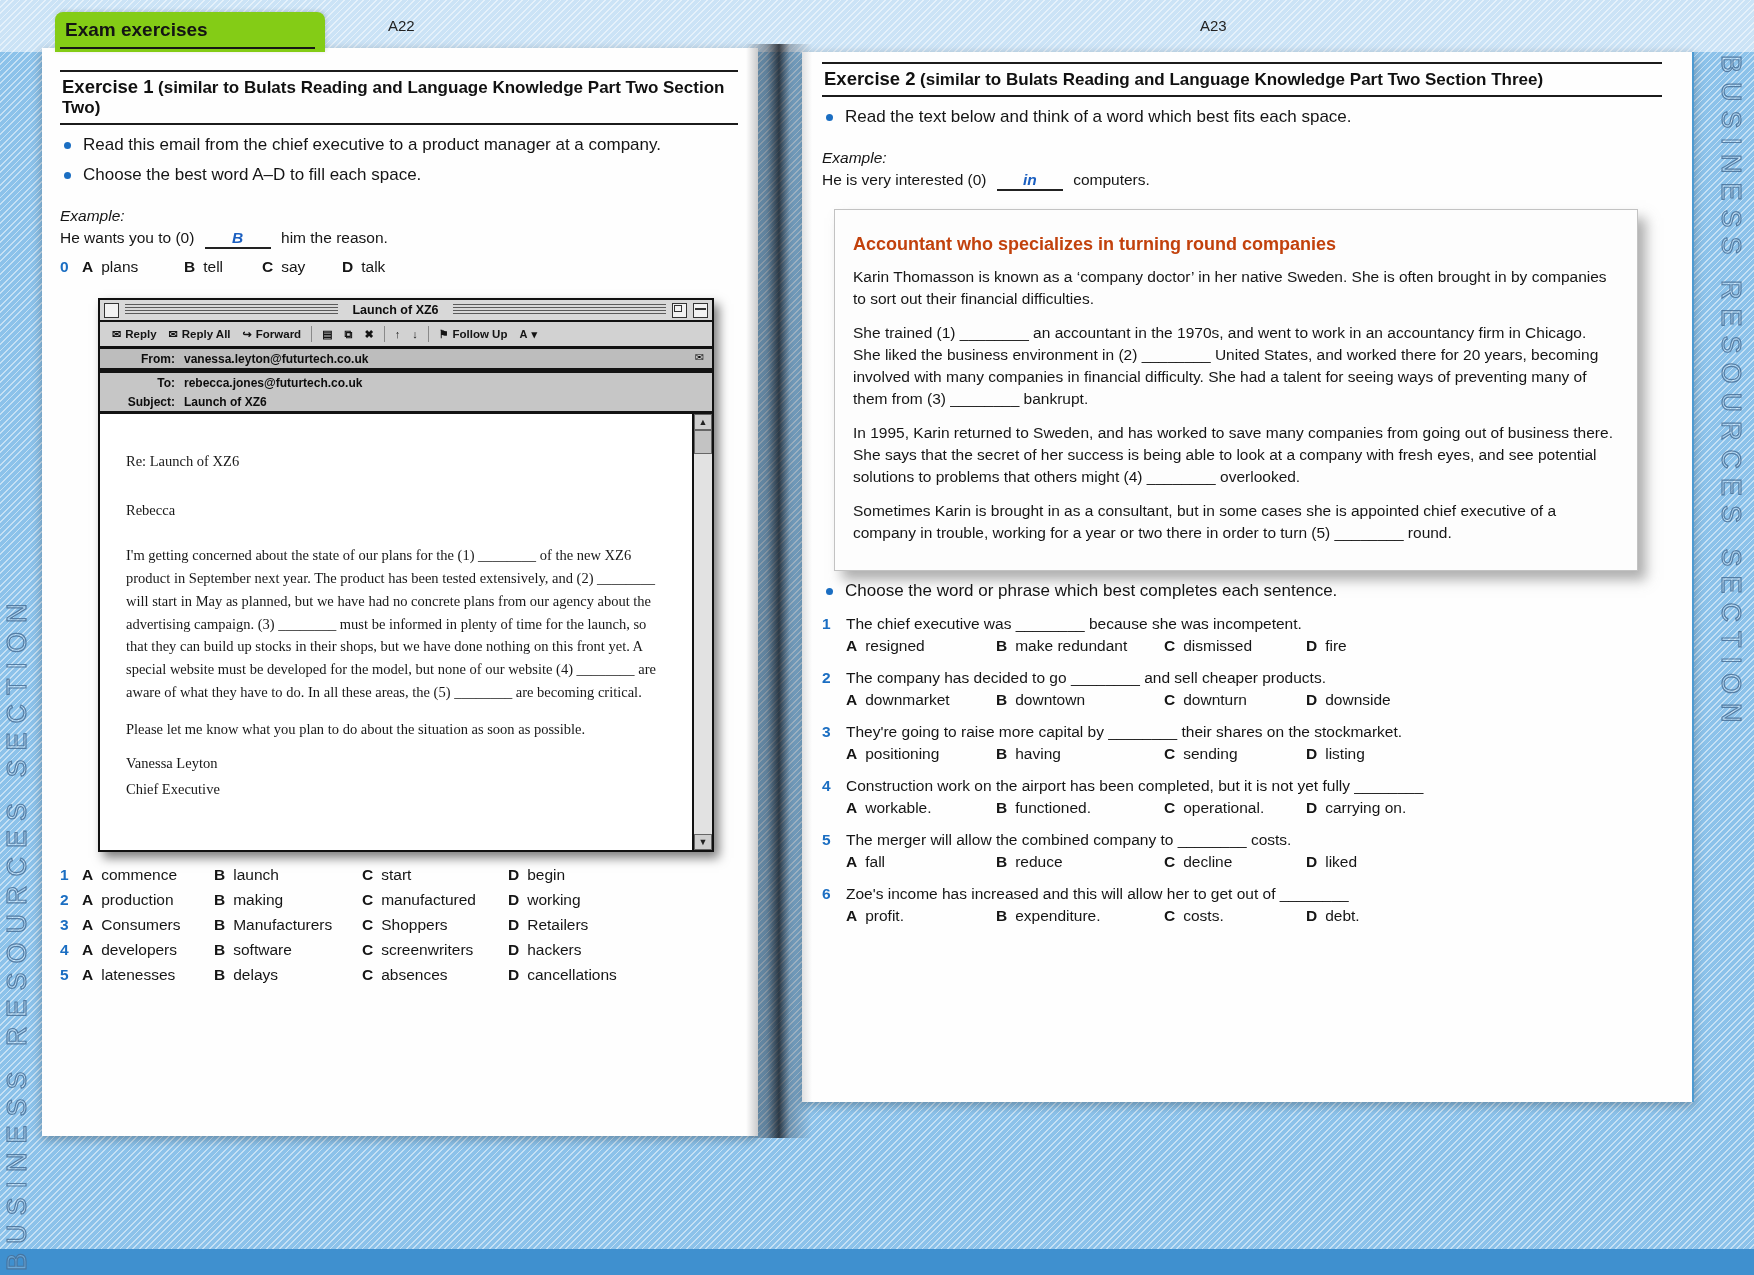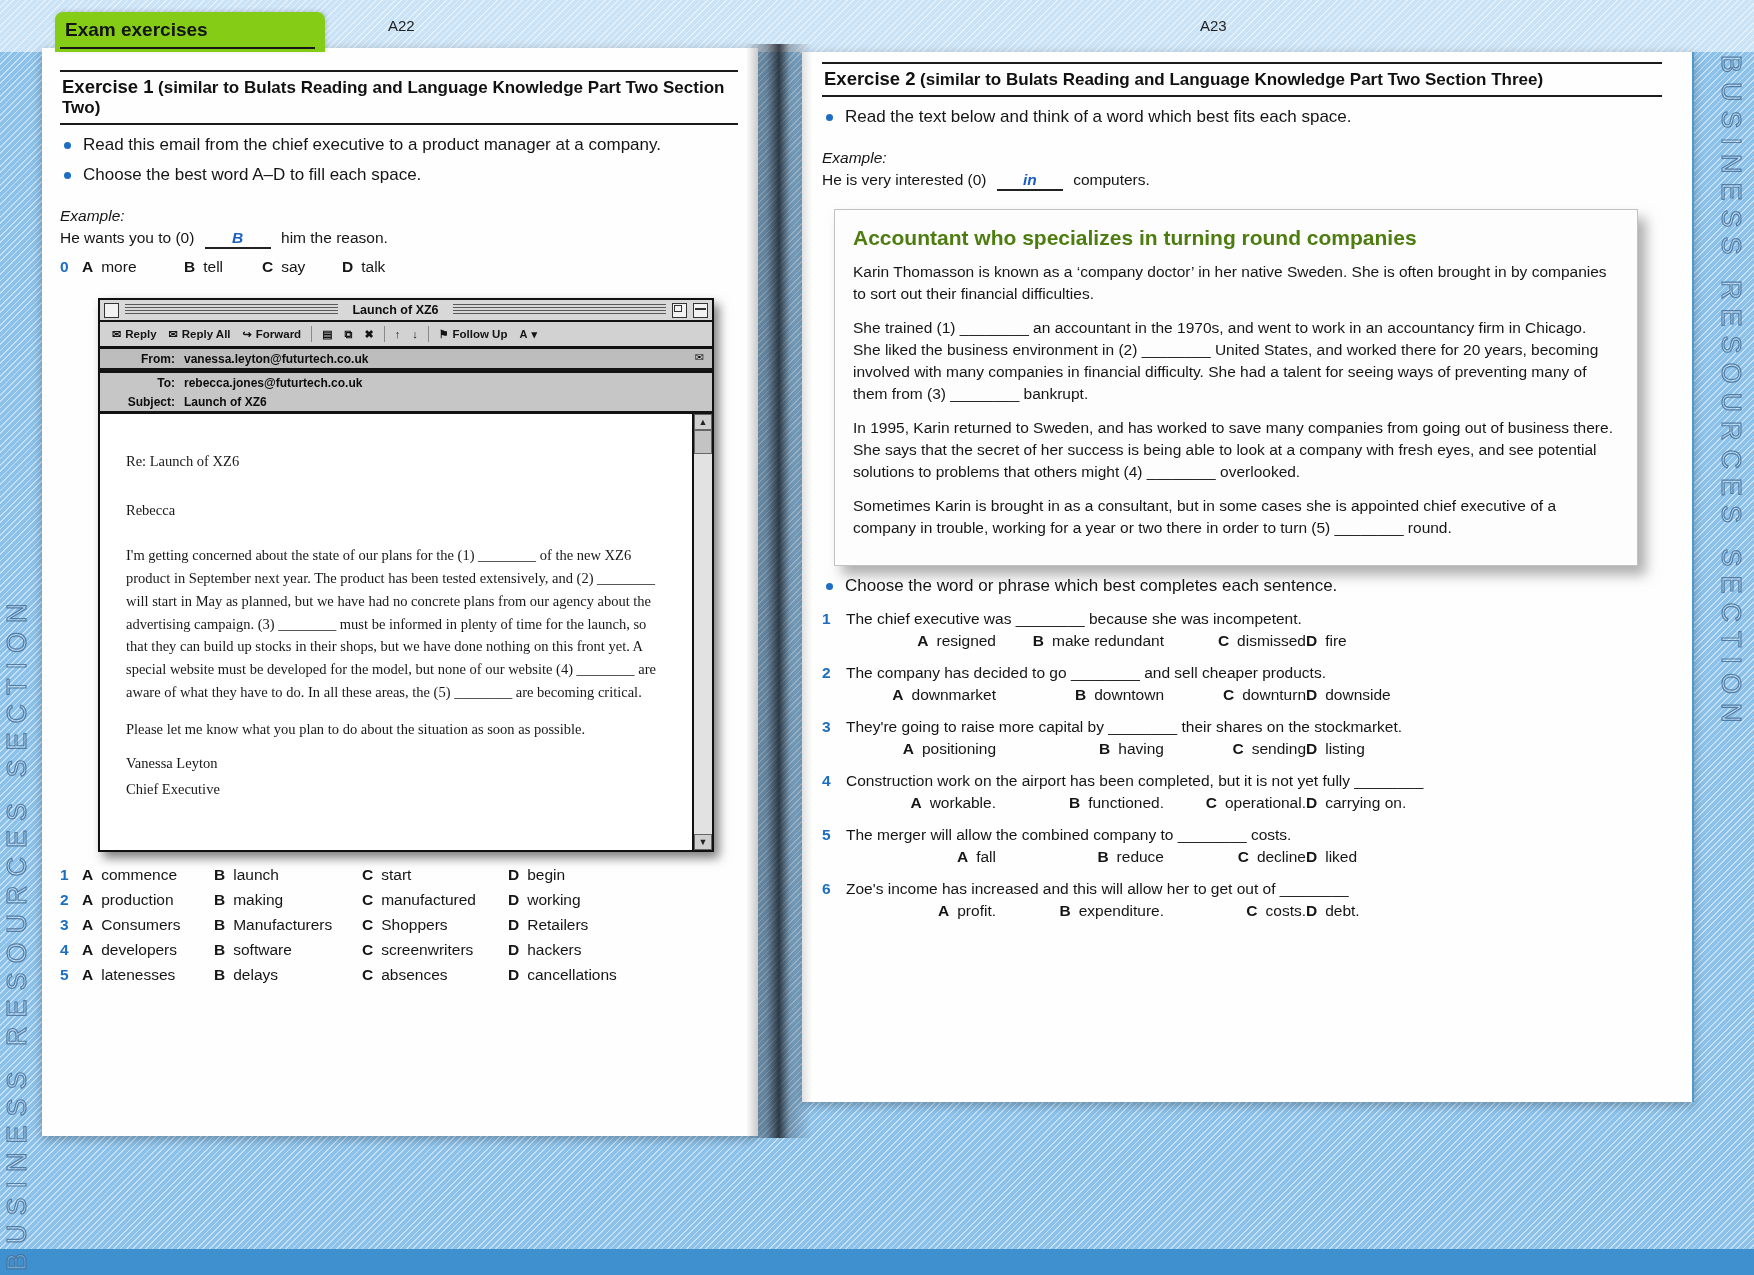--- a/index.html
+++ b/index.html
@@ -76,26 +76,26 @@
   .ebody p.sig{margin-bottom:3px;}
   .scrollbar{position:absolute;top:0;right:0;bottom:0;width:18px;background:#e2e2e2;border-left:2px solid #111;
     display:flex;flex-direction:column;}
   .sb-btn{width:100%;height:16px;border:1px solid #666;background:#cfcfcf;font-size:9px;text-align:center;line-height:15px;box-sizing:border-box;color:#222;}
   .sb-thumb{width:100%;height:24px;border:1px solid #666;background:#c3c3c3;box-sizing:border-box;}
   .sb-fill{flex:1;}
 
   
   .txtbox{margin:18px 24px 0 12px;border:1px solid #c2c2c2;background:#fdfdfd;
     box-shadow:8px 9px 12px rgba(110,110,110,.55);padding:16px 24px 14px 18px;}
-  .txtbox h3{margin:0 0 11px 0;font-size:21px;color:#4d7c0f;}
+  .txtbox h3{margin:8px 0 11px 0;font-size:18px;color:#c2410c;}
   .txtbox p{margin:0 0 12px 0;font-size:15.5px;line-height:1.42;color:#161616;}
   .ex3{margin-top:28px;}
   .q{display:flex;gap:9px;margin-top:14px;font-size:15.5px;color:#151515;}
   .q .qnum{width:15px;flex:none;}
-  .qopts{display:flex;margin:4px 0 0 24px;font-size:15.5px;color:#151515;text-align:right;}
+  .qopts{display:flex;margin:4px 0 0 24px;font-size:15.5px;color:#151515;}
   .qopts .c1{width:150px;} .qopts .c2{width:168px;} .qopts .c3{width:142px;}
 </style>
 </head>
 <body>
 
 <div class="top-band"></div>
 <div class="bottom-band"></div>
 
 <div class="side-text side-left">BUSINESS RESOURCES SECTION</div>
 <div class="side-text side-right">BUSINESS RESOURCES SECTION</div>
@@ -126,21 +126,21 @@
 
   <div class="example-label">Example:</div>
   <div class="example-line">
     <span>He wants you to (0)</span>
     <span class="blank-answer">B</span>
     <span>him the reason.</span>
   </div>
 
   <div class="optrow row0">
     <span class="qnum">0</span>
-    <span class="cell c1"><b class="L">A</b><span>more</span></span>
+    <span class="cell c1"><b class="L">A</b><span>plans</span></span>
     <span class="cell c2"><b class="L">B</b><span>tell</span></span>
     <span class="cell c3"><b class="L">C</b><span>say</span></span>
     <span class="cell c4"><b class="L">D</b><span>talk</span></span>
   </div>
 
   <div class="email">
     <div class="titlebar">
       <span class="closebox"></span>
       <span class="stripes"></span>
       <span class="title-text">Launch of XZ6</span>

